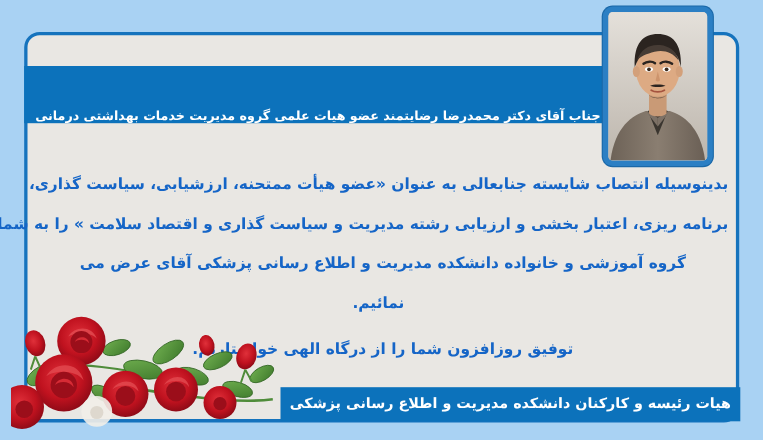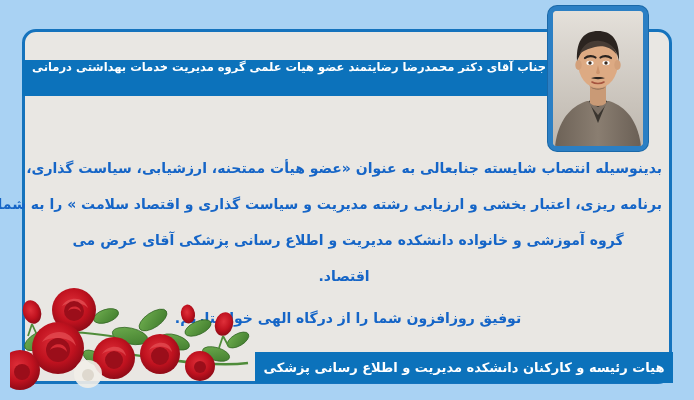--- a/index.html
+++ b/index.html
@@ -32,24 +32,24 @@
     border-radius: 14px;
     box-sizing: border-box;
     overflow: hidden;
   }
   
   .header-band {
     position: absolute;
     left: 22px;
     top: 60px;
     width: 540px;
-    height: 36px;
+    height: 52px;
     background: #0c72bb;
     display: flex;
-    align-items: flex-start;
+    align-items: flex-end;
     justify-content: flex-end;
     padding-right: 16px;
     box-sizing: border-box;
     z-index: 6;
   }
   .header-band .htext {
     color: #ffffff;
     font-size: 11.5px;
     font-weight: bold;
     direction: rtl;
@@ -197,21 +197,21 @@
 
         <path d="M36 74 C39 80 51 80 54 74 C52 79 38 79 36 74 Z" fill="#3a2f28" opacity="0.55"></path>
       </svg>
     </div>
   </div>
 
   <div class="body-text">
     <span class="ln l1">بدینوسیله انتصاب شایسته جنابعالی به عنوان «عضو هیأت ممتحنه، ارزشیابی، سیاست گذاری،</span>
     <span class="ln l2">برنامه ریزی، اعتبار بخشی و ارزیابی رشته مدیریت و سیاست گذاری و اقتصاد سلامت » را به شما،</span>
     <span class="ln l3">گروه آموزشی و خانواده دانشکده مدیریت و اطلاع رسانی پزشکی آقای عرض می</span>
-    <span class="ln l4">اقتصاد.</span>
+    <span class="ln l4">نمائیم.</span>
     <span class="ln l5">توفیق روزافزون شما را از درگاه الهی خواستاریم.</span>
   </div>
 
   <div class="footer-band">
     <span class="ftext">هیات رئیسه و کارکنان دانشکده مدیریت و اطلاع رسانی پزشکی</span>
   </div>
 
   <div class="roses">
     <svg viewBox="0 0 250 130">
       <defs>

